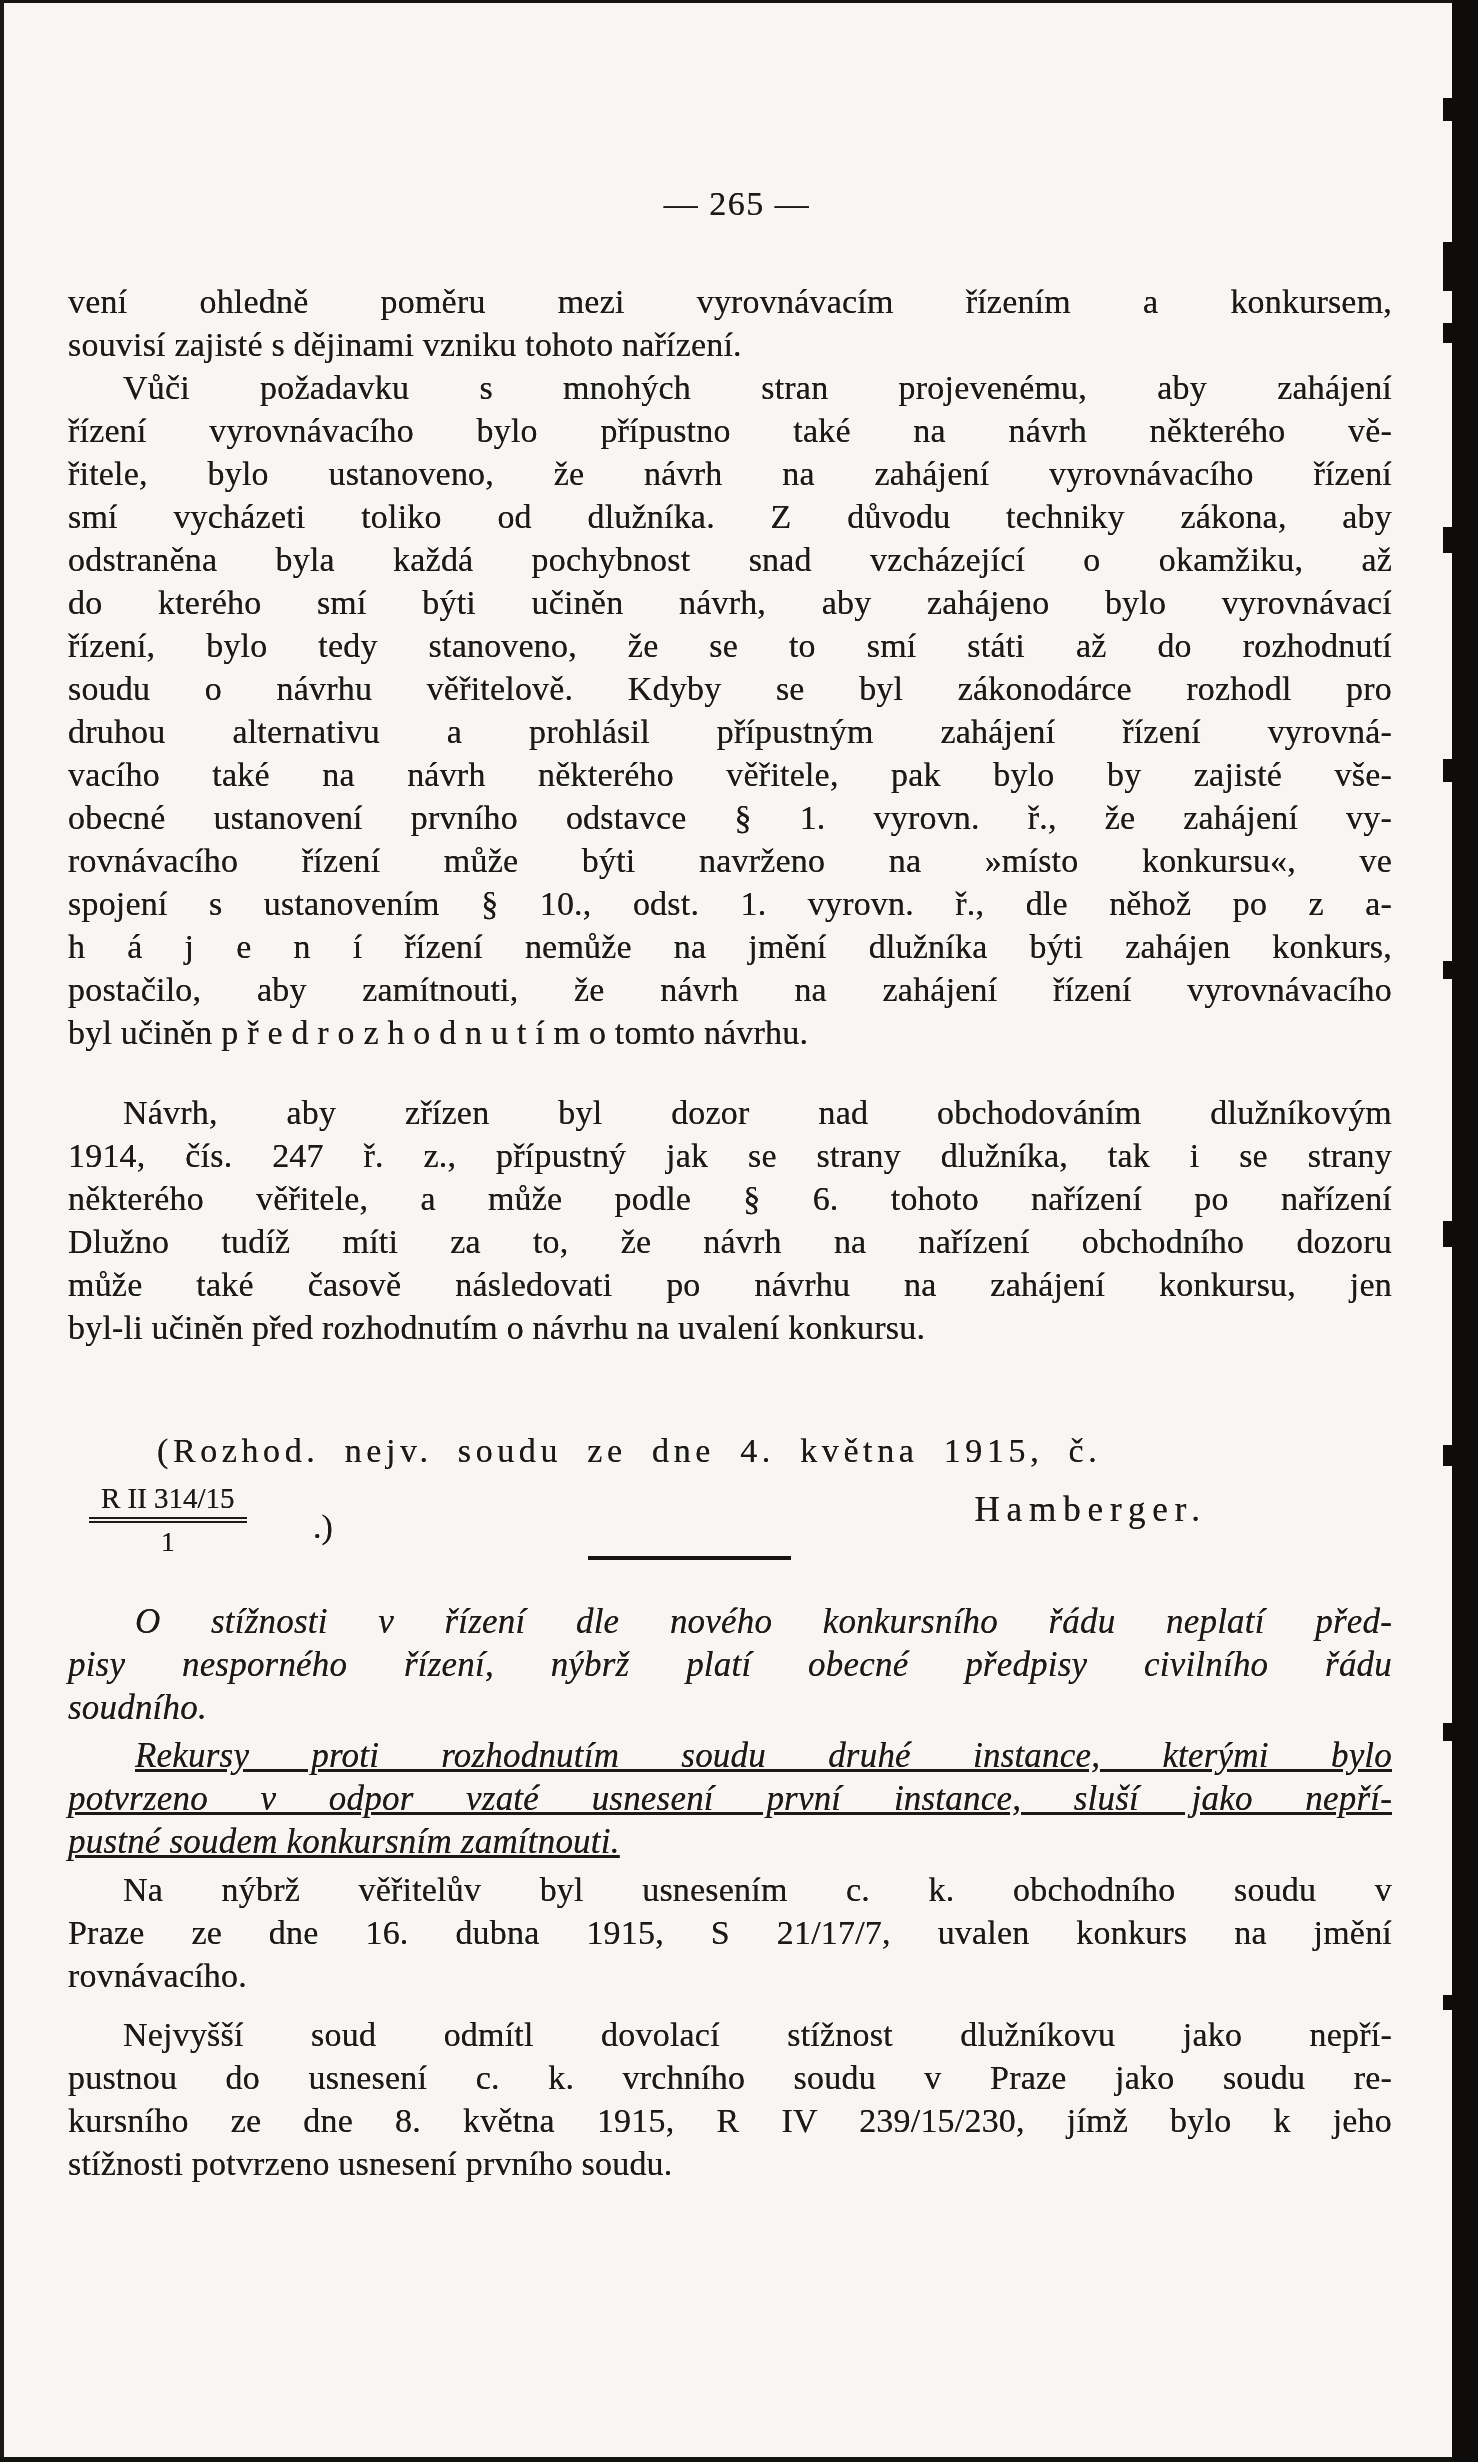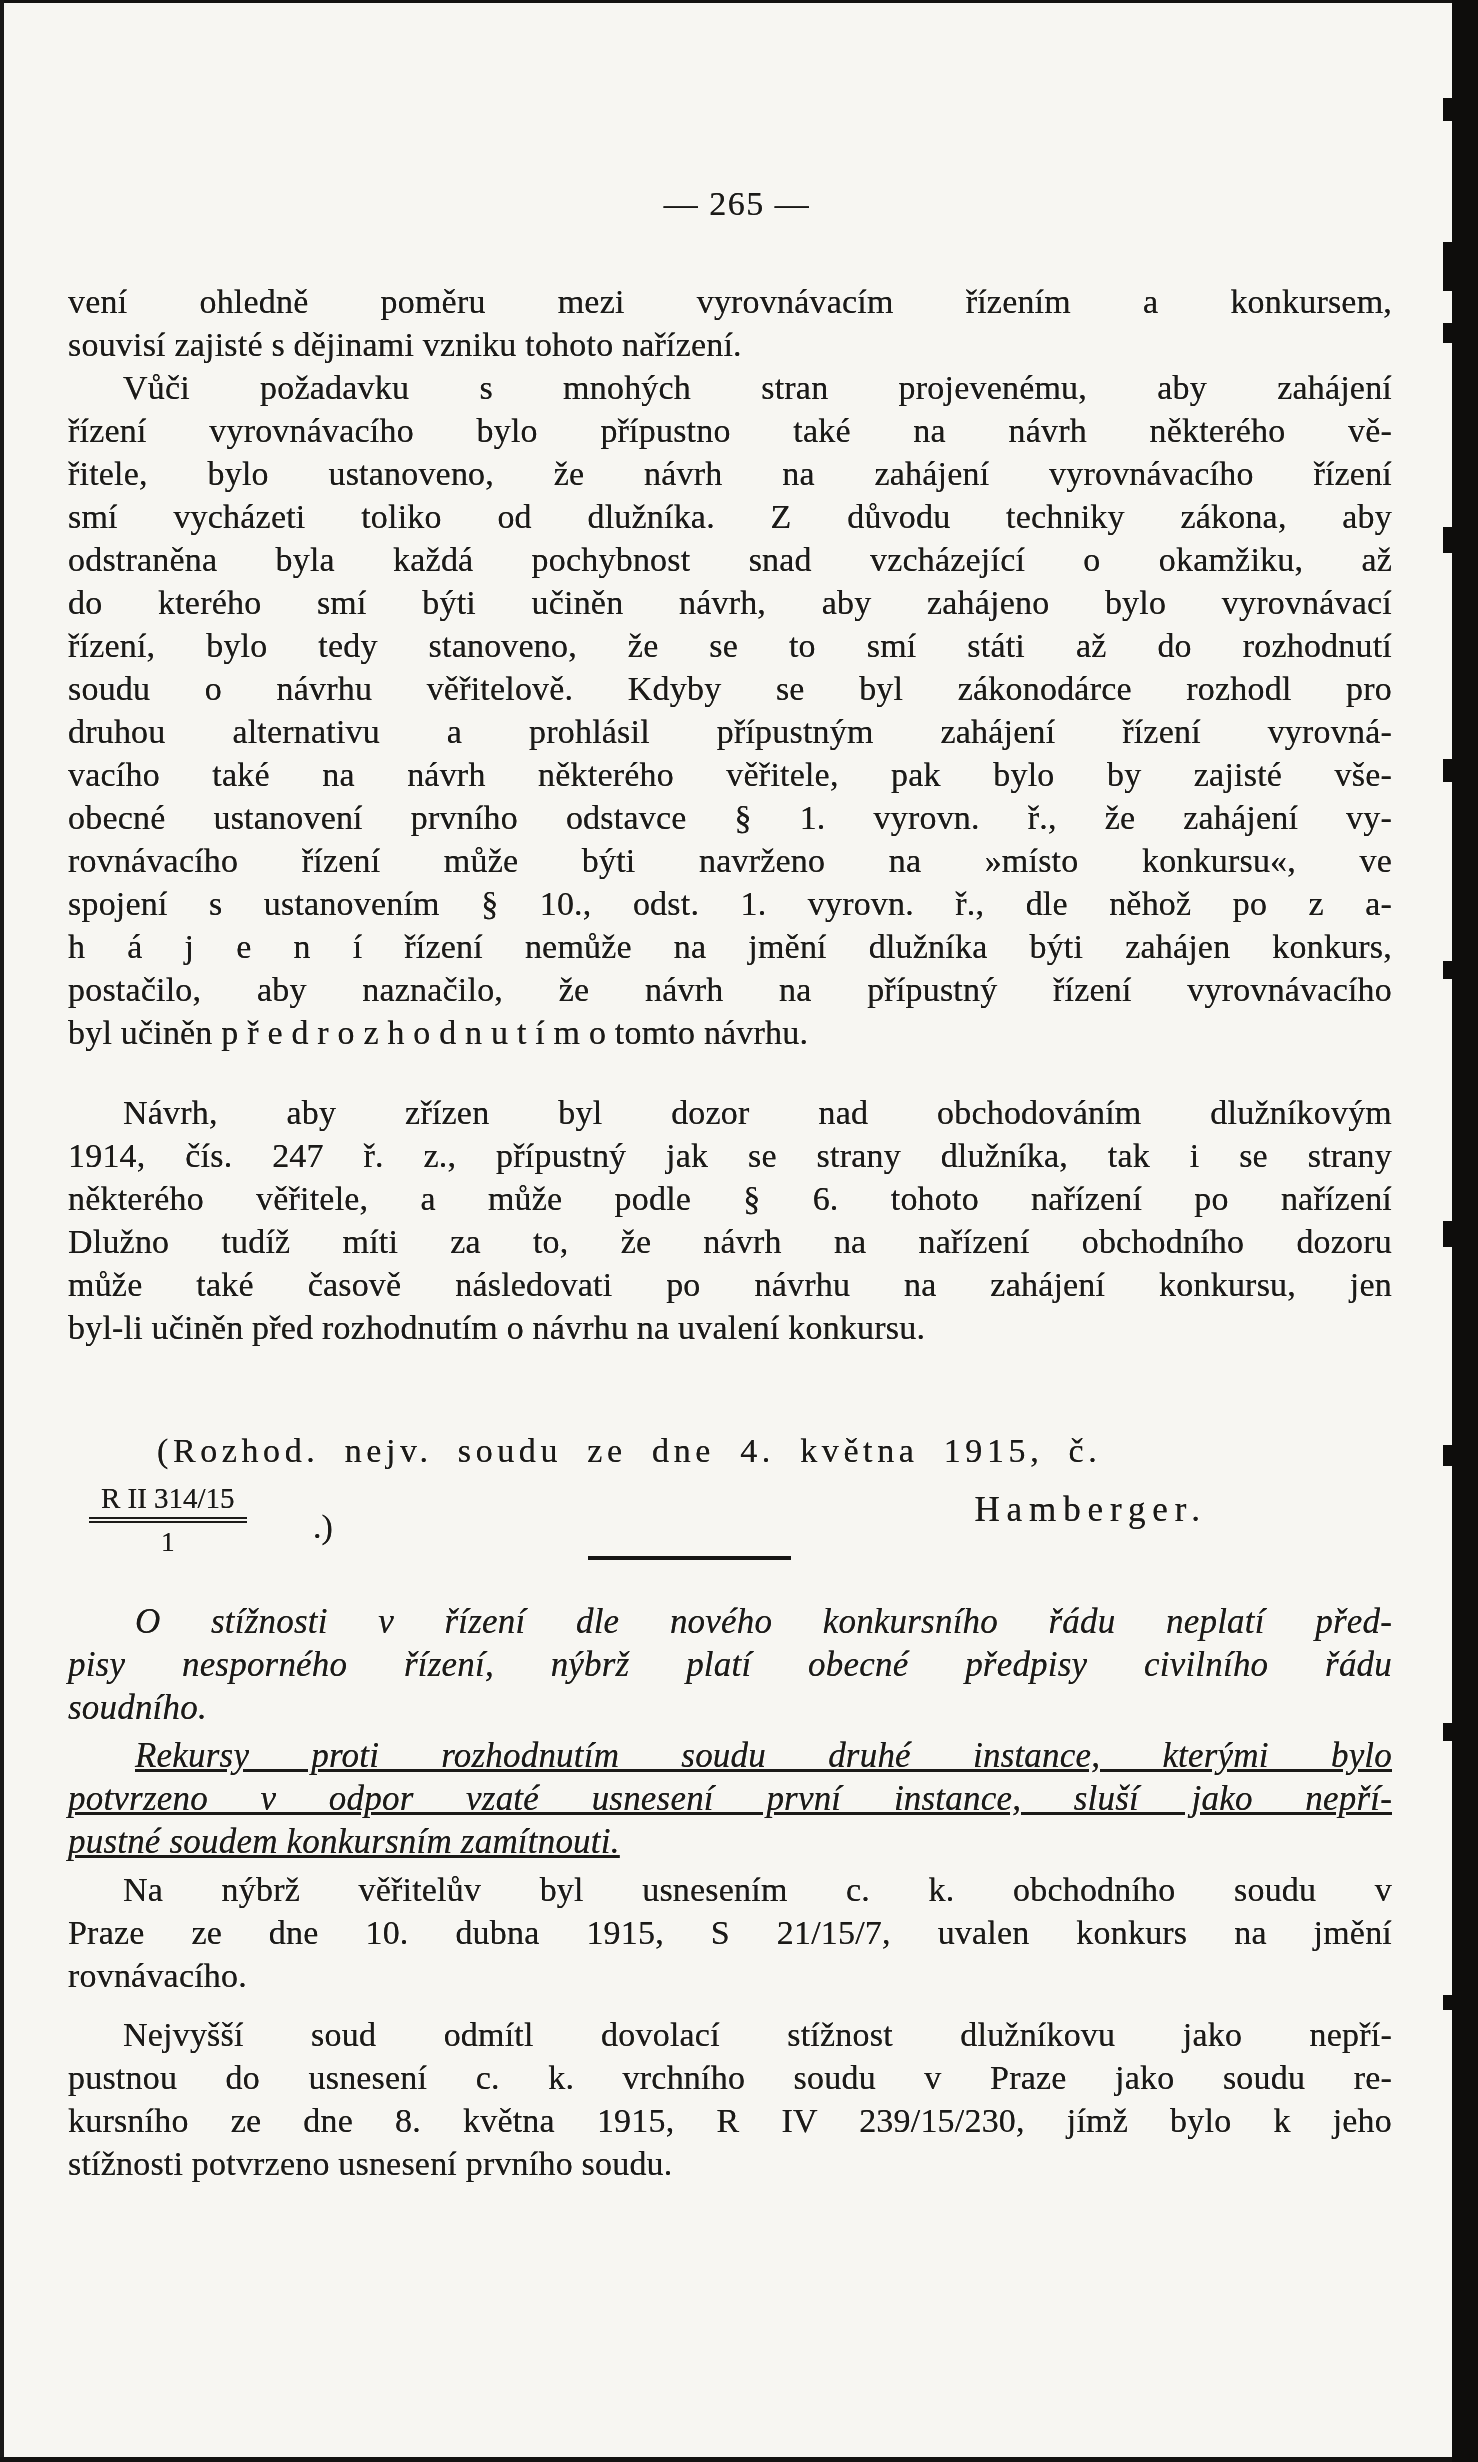--- a/index.html
+++ b/index.html
@@ -91,21 +91,21 @@
       <div class="line">odstraněna byla každá pochybnost snad vzcházející o okamžiku, až</div>
       <div class="line">do kterého smí býti učiněn návrh, aby zahájeno bylo vyrovnávací</div>
       <div class="line">řízení, bylo tedy stanoveno, že se to smí státi až do rozhodnutí</div>
       <div class="line">soudu o návrhu věřitelově. Kdyby se byl zákonodárce rozhodl pro</div>
       <div class="line">druhou alternativu a prohlásil přípustným zahájení řízení vyrovná-</div>
       <div class="line">vacího také na návrh některého věřitele, pak bylo by zajisté vše-</div>
       <div class="line">obecné ustanovení prvního odstavce § 1. vyrovn. ř., že zahájení vy-</div>
       <div class="line">rovnávacího řízení může býti navrženo na »místo konkursu«, ve</div>
       <div class="line">spojení s ustanovením § 10., odst. 1. vyrovn. ř., dle něhož po z a-</div>
       <div class="line">h á j e n í řízení nemůže na jmění dlužníka býti zahájen konkurs,</div>
-      <div class="line">postačilo, aby naznačilo, že návrh na přípustný řízení vyrovnávacího</div>
+      <div class="line">postačilo, aby zamítnouti, že návrh na zahájení řízení vyrovnávacího</div>
       <div class="line">byl učiněn p ř e d r o z h o d n u t í m o tomto návrhu.</div>
     </div>
 
   <div class="block para" style="top:1091px;">
       <div class="line">Návrh, aby zřízen byl dozor nad obchodováním dlužníkovým</div>
       <div class="line">1914, čís. 247 ř. z., přípustný jak se strany dlužníka, tak i se strany</div>
       <div class="line">některého věřitele, a může podle § 6. tohoto nařízení po nařízení</div>
       <div class="line">Dlužno tudíž míti za to, že návrh na nařízení obchodního dozoru</div>
       <div class="line">může také časově následovati po návrhu na zahájení konkursu, jen</div>
       <div class="line">byl-li učiněn před rozhodnutím o návrhu na uvalení konkursu.</div>
@@ -131,21 +131,21 @@
     </div>
 
   <div class="block para italic" style="top:1734px;text-decoration:underline;">
       <div class="line">Rekursy proti rozhodnutím soudu druhé instance, kterými bylo</div>
       <div class="line">potvrzeno v odpor vzaté usnesení první instance, sluší jako nepří-</div>
       <div class="line">pustné soudem konkursním zamítnouti.</div>
     </div>
 
   <div class="block para" style="top:1868px;">
       <div class="line">Na nýbrž věřitelův byl usnesením c. k. obchodního soudu v</div>
-      <div class="line">Praze ze dne 10. dubna 1915, S 21/15/7, uvalen konkurs na jmění</div>
+      <div class="line">Praze ze dne 16. dubna 1915, S 21/17/7, uvalen konkurs na jmění</div>
       <div class="line">rovnávacího.</div>
     </div>
 
   <div class="block para" style="top:2013px;">
       <div class="line">Nejvyšší soud odmítl dovolací stížnost dlužníkovu jako nepří-</div>
       <div class="line">pustnou do usnesení c. k. vrchního soudu v Praze jako soudu re-</div>
       <div class="line">kursního ze dne 8. května 1915, R IV 239/15/230, jímž bylo k jeho</div>
       <div class="line">stížnosti potvrzeno usnesení prvního soudu.</div>
     </div>
 

